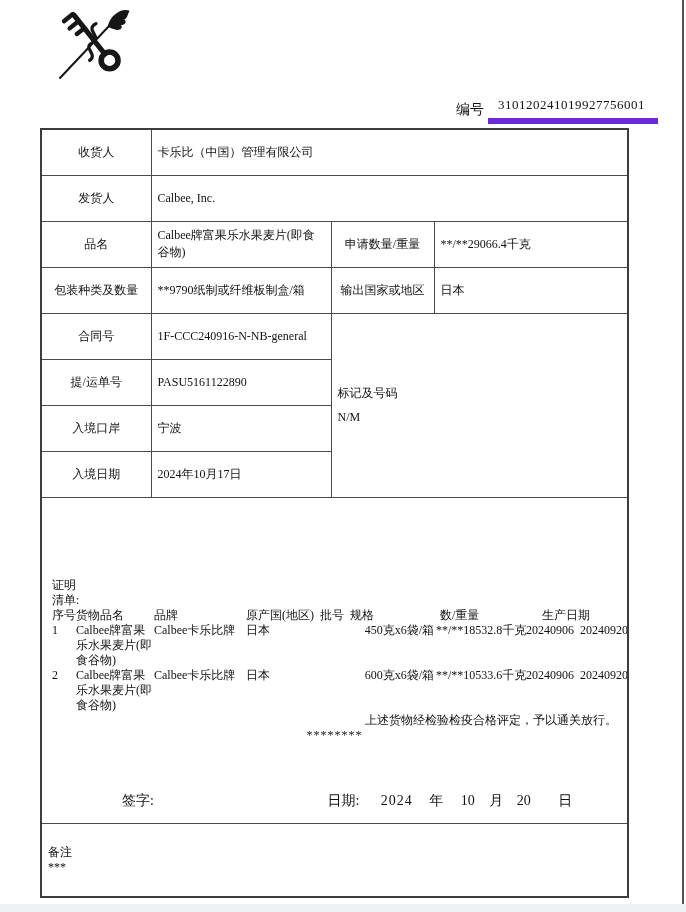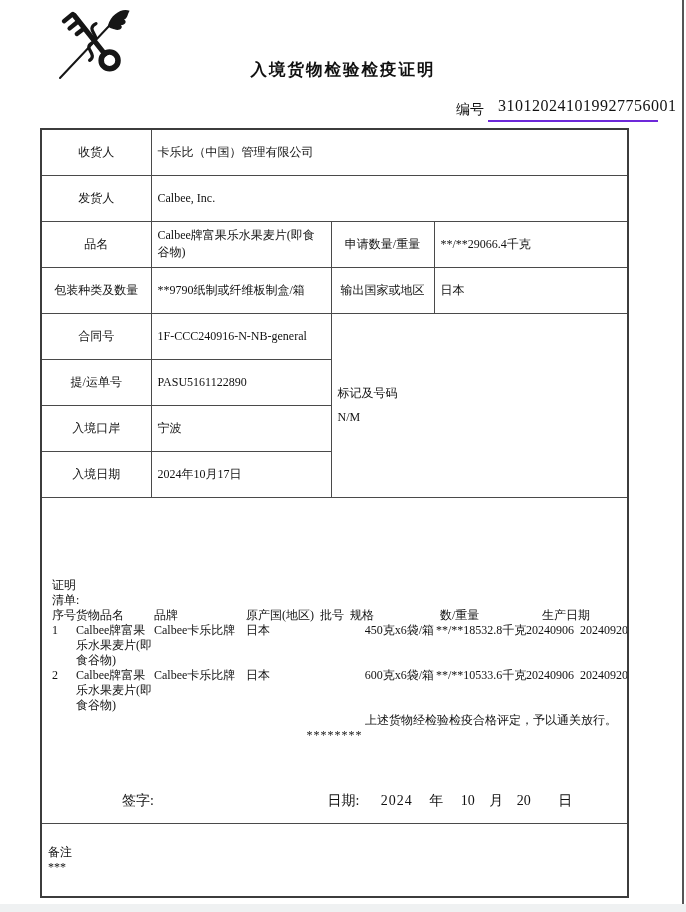--- a/index.html
+++ b/index.html
@@ -16,22 +16,22 @@
     font-weight:bold;font-size:18px;letter-spacing:3px;
   }
   .doc-title{
     position:absolute;left:0;top:59px;width:686px;text-align:center;
     font-family:"Liberation Sans","DejaVu Sans",sans-serif;
     font-weight:bold;font-size:16.5px;letter-spacing:2px;
   }
   .serial-label{position:absolute;left:456px;top:101px;font-size:14px;}
   .serial-value{
     position:absolute;left:488px;top:97px;width:160px;
-    border-bottom:2px solid #6d28d9;padding:0 0 5px 10px;
-    font-size:16px;letter-spacing:0.5px;text-align:center;
+    border-bottom:6px solid #6d28d9;padding:0 0 5px 10px;
+    font-size:13px;letter-spacing:0.5px;
   }
   table.cert{
     position:absolute;left:40px;top:128px;width:587px;
     border-collapse:collapse;table-layout:fixed;
     border:2px solid #3c3c3c;
   }
   table.cert td{
     border:1px solid #4a4a4a;font-size:12px;vertical-align:middle;
     padding:2px 6px;overflow:hidden;
   }
@@ -79,21 +79,20 @@
       <line x1="28" y1="12" x2="66" y2="60" stroke-width="6.5"></line>
       <circle cx="72" cy="68" r="10.5" stroke-width="7"></circle>
       <line x1="26" y1="10" x2="15" y2="19" stroke-width="5.5"></line>
       <line x1="33" y1="19" x2="22" y2="28" stroke-width="5.5"></line>
       <line x1="40" y1="28" x2="31" y2="35" stroke-width="5.5"></line>
       <path d="M55,22 C40,30 64,38 50,46 C38,53 58,60 47,68" stroke-width="4"></path>
     </g>
     <path fill="#161616" d="M70,24 C74,10 88,2 97,6 C94,11 95,15 90,17 C94,19 92,24 86,24 C90,27 84,32 78,29 C74,28 70,27 70,24 Z"></path>
   </svg>
 
-  <div class="doc-title">入境货物检验检疫证明</div>
 
   <span class="serial-label">编号</span>
   <span class="serial-value">310120241019927756001</span>
 
   <table class="cert">
     <colgroup>
         <col style="width:110px">
         <col style="width:180px">
         <col style="width:103px">
         <col style="width:194px">

